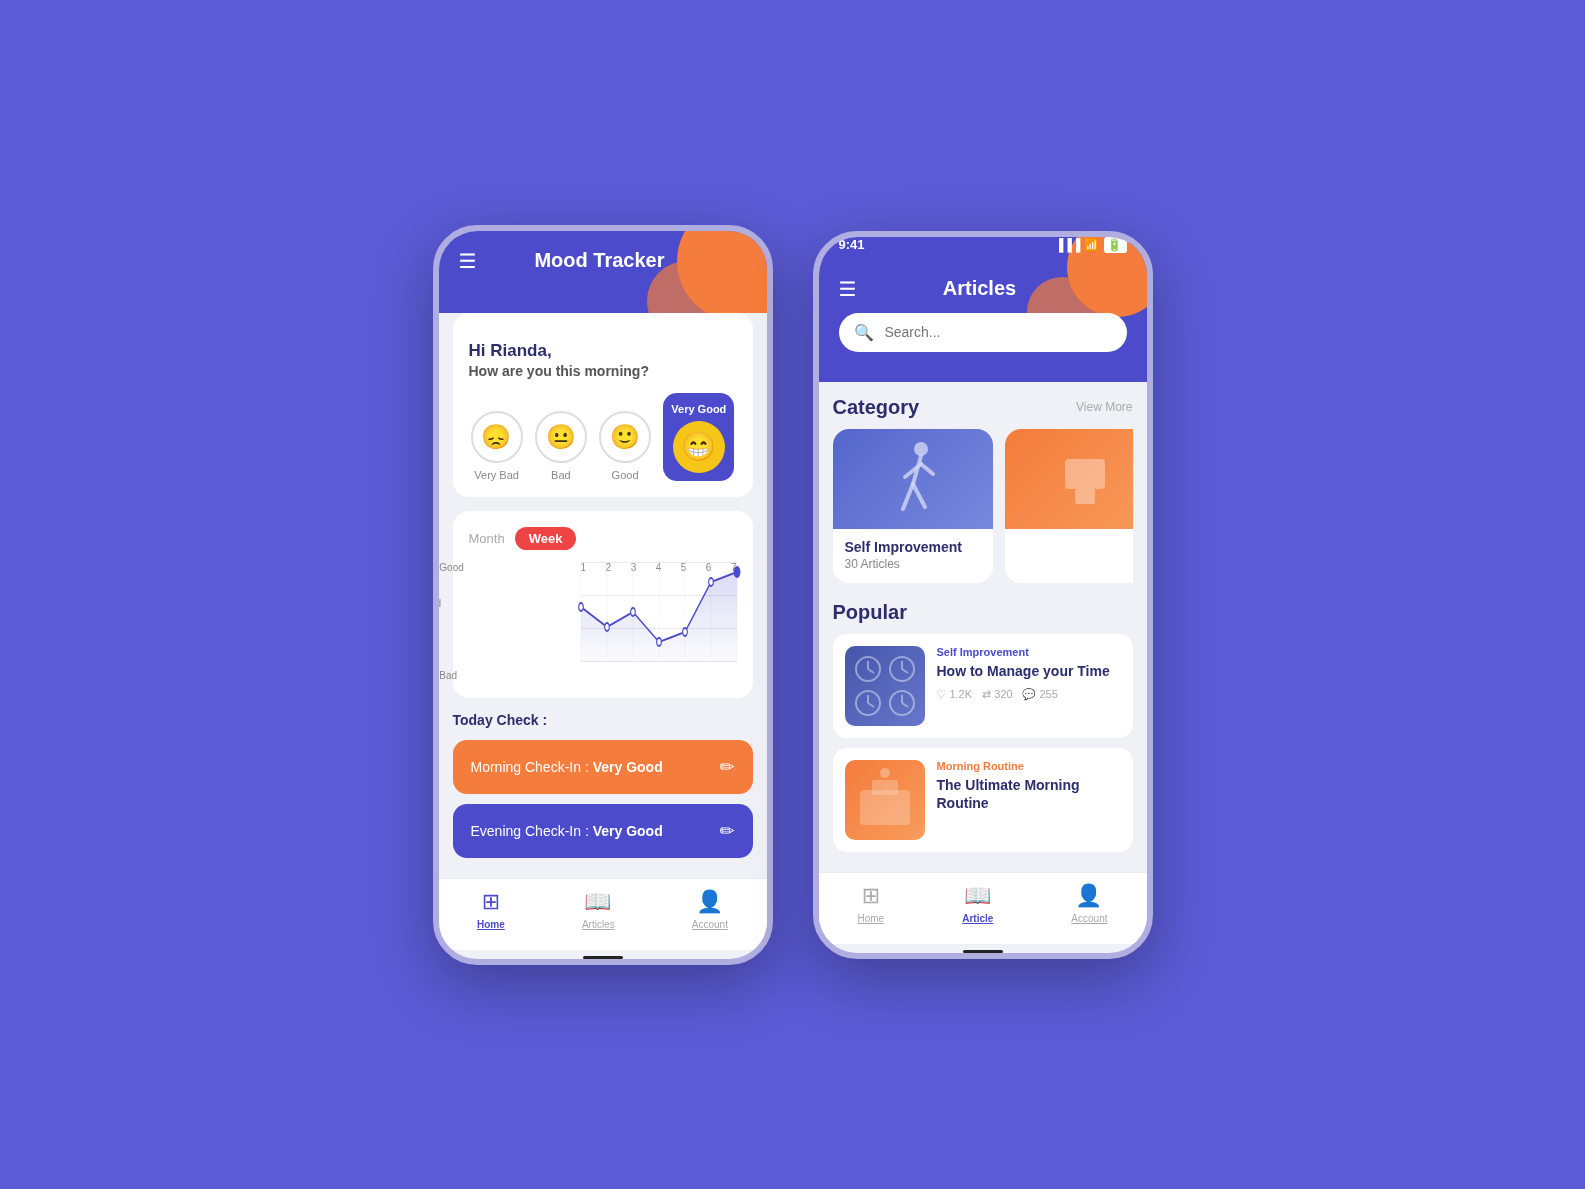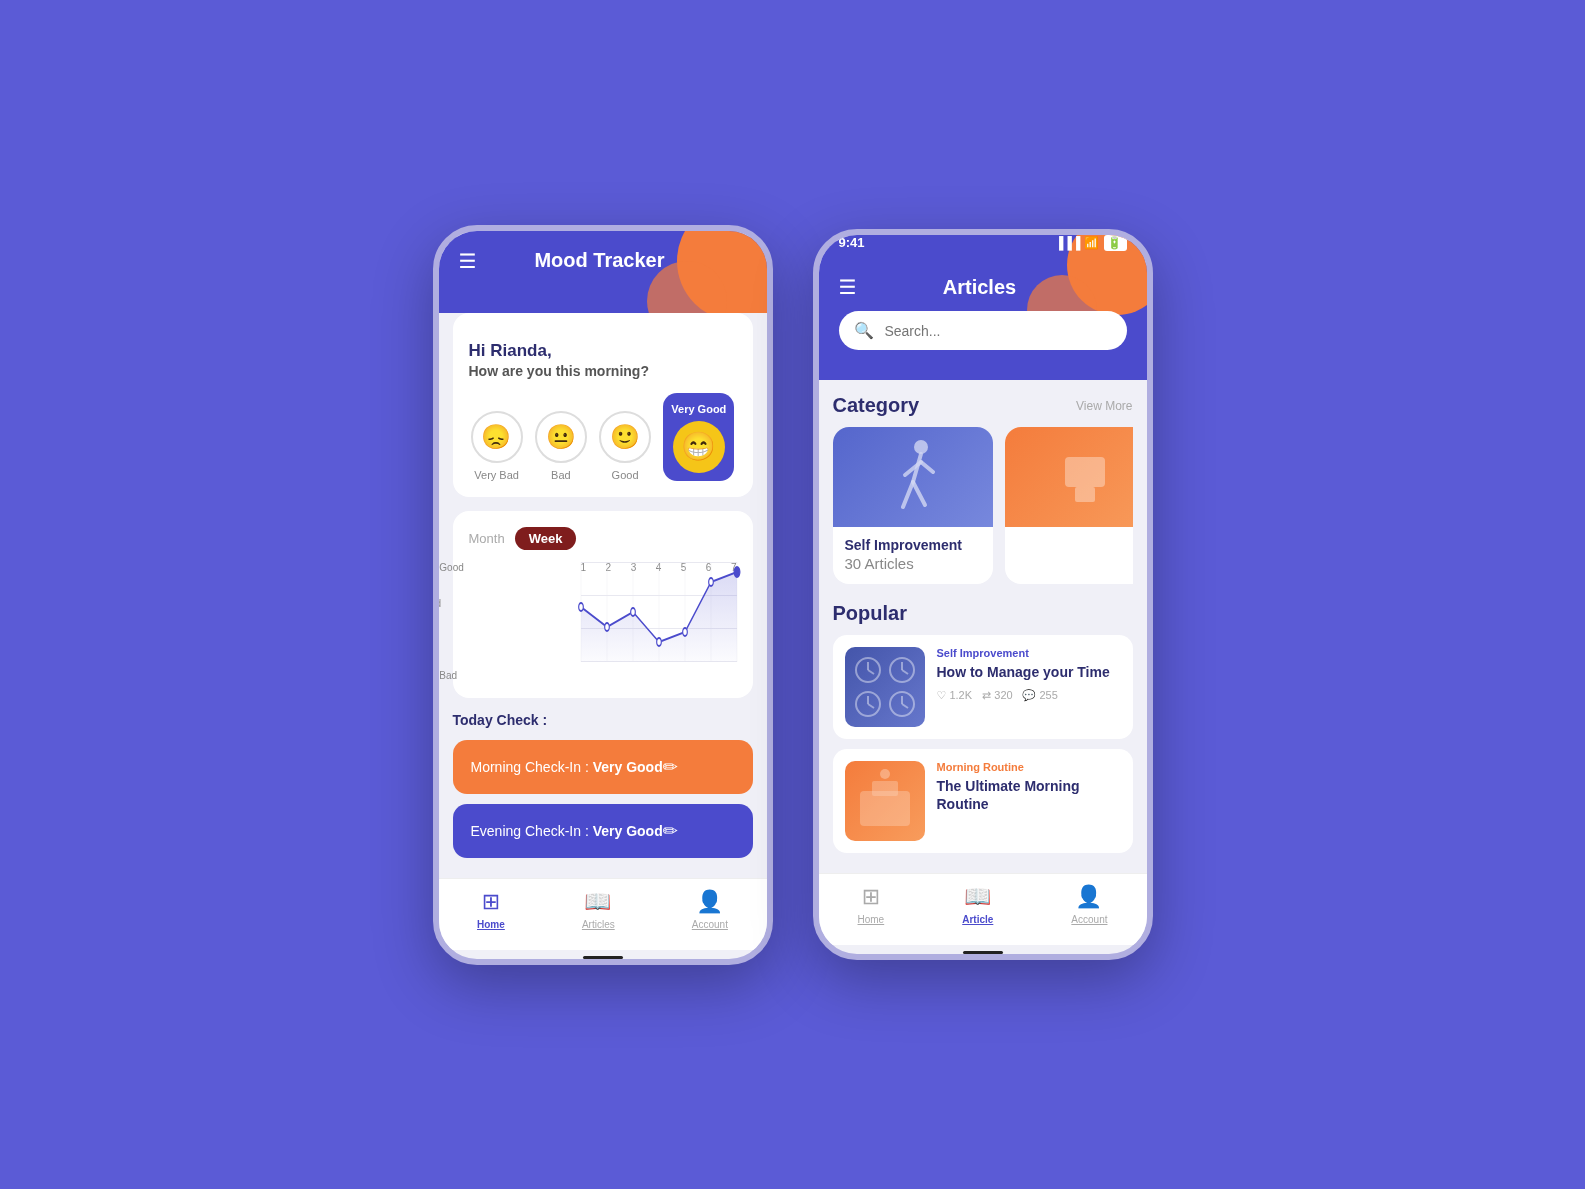--- a/index.html
+++ b/index.html
@@ -173,21 +173,21 @@
       align-items: center;
       gap: 10px;
       margin-bottom: 12px;
     }
     .chart-tab {
       font-size: 13px;
       color: #aaa;
       cursor: pointer;
     }
     .chart-tab.active {
-      background: #7f1d1d;
+      background: #ef4444;
       color: white;
       padding: 4px 14px;
       border-radius: 20px;
       font-weight: 600;
     }
     .chart-area {
       position: relative;
       height: 120px;
       margin-left: 52px;
     }
@@ -238,20 +238,21 @@
       font-size: 14px;
       font-weight: 700;
       color: #2d2d6e;
       margin: 8px 0 12px;
     }
     .check-btn {
       border-radius: 14px;
       padding: 16px 18px;
       display: flex;
       align-items: center;
+      justify-content: space-between;
       margin-bottom: 10px;
       cursor: pointer;
     }
     .check-btn.orange {
       background: #f47c3c;
     }
     .check-btn.purple {
       background: #4b4bcc;
     }
     .check-btn-text {
@@ -410,21 +411,21 @@
     }
     .category-info {
       padding: 10px 12px 12px;
     }
     .category-name {
       font-size: 14px;
       font-weight: 700;
       color: #2d2d6e;
     }
     .category-count {
-      font-size: 15px;
+      font-size: 12px;
       color: #888;
       margin-top: 2px;
     }
 
     
     .popular-card {
       background: white;
       border-radius: 14px;
       padding: 12px;
       display: flex;

